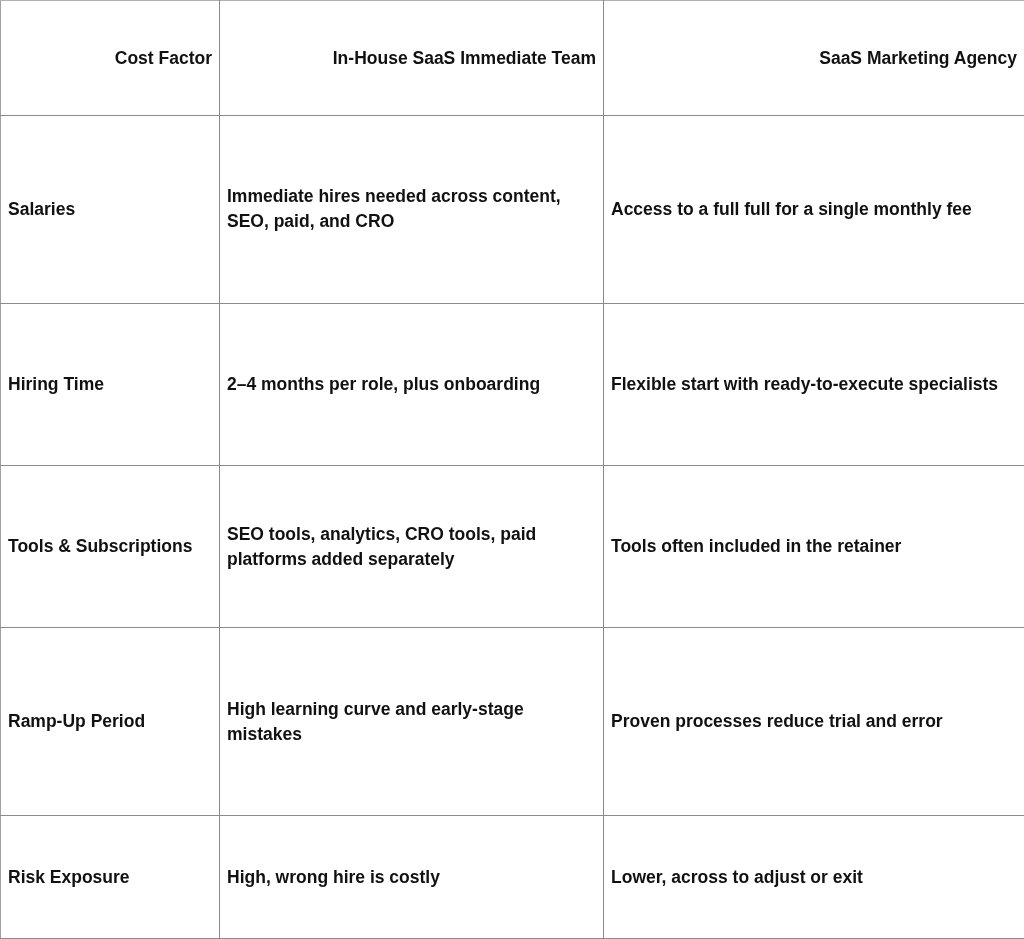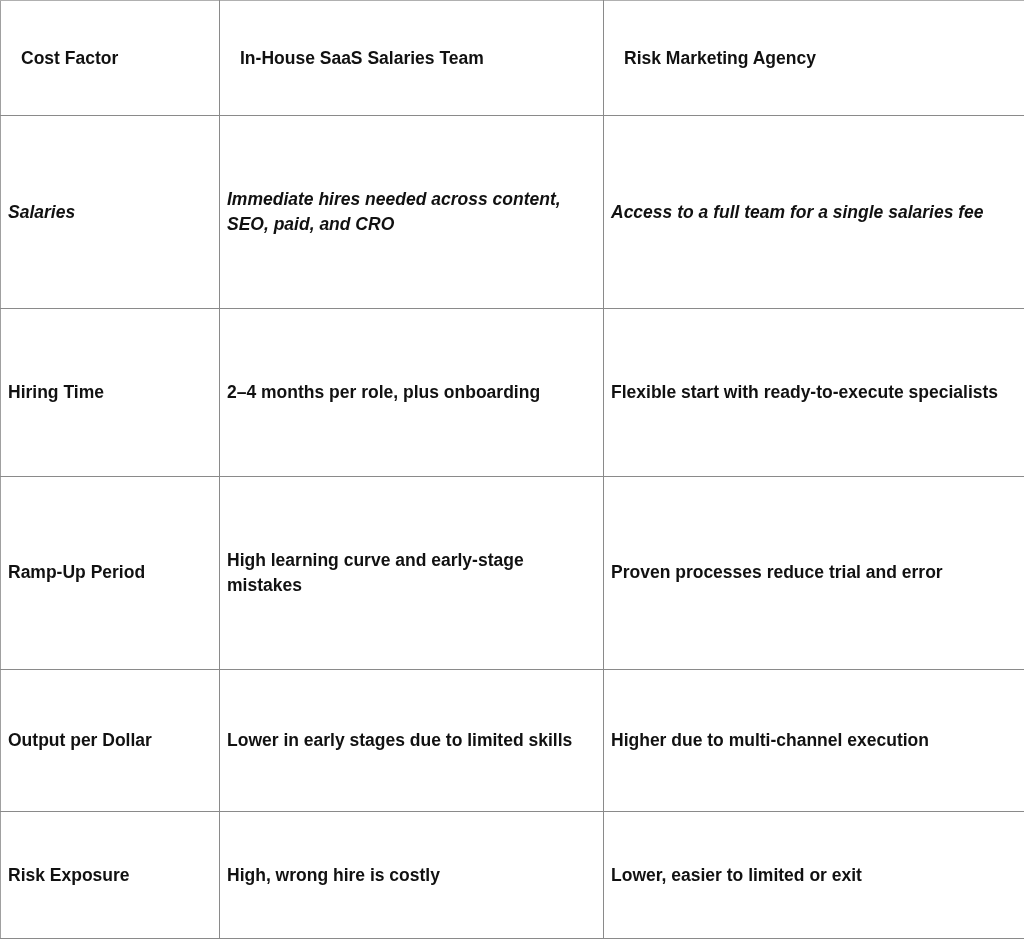--- a/index.html
+++ b/index.html
@@ -30,75 +30,75 @@
       border: 1.5px solid #8a8a8a;
       padding: 0 7px;
       font-weight: bold;
       font-size: 17.5px;
       line-height: 25px;
       vertical-align: middle;
       text-align: left;
       letter-spacing: 0px;
     }
     th {
-      text-align: left;
+      text-align: right;
       border-top-color: #b0b0b0;
       padding-left: 20px;
     }
     tr:first-child th:first-child, tr td:first-child { border-left-color: #a0a0a0; }
     col.c1 { width: 219px; }
     col.c2 { width: 384px; }
     col.c3 { width: 421px; }
     tr.h { height: 115px; }
-    tr.r1 { height: 133px; font-style: italic; }
+    tr.r1 { height: 133px; }
     tr.r2 { height: 115px; border-radius: 24px; }
     tr.r3 { height: 115px; }
     tr.r4 { height: 133px; margin-top: 45px; }
     tr.r5 { height: 115px; }
     tr.r6 { height: 98px; }
     tr.r7 { height: 87px; }
   </style>
 </head>
 <body>
 
 <div class="table">
   <table>
     <colgroup>
       <col class="c1">
         <col class="c2">
         <col class="c3">
     </colgroup>
     <thead>
       <tr class="h">
         <th>Cost Factor</th>
-        <th>In-House SaaS Salaries Team</th>
-        <th>Risk Marketing Agency</th>
+        <th>In-House SaaS Immediate Team</th>
+        <th>SaaS Marketing Agency</th>
       </tr>
     </thead>
     <tbody>
       <tr class="r1">
         <td>Salaries</td>
         <td>Immediate hires needed across content, SEO, paid, and CRO</td>
-        <td>Access to a full team for a single salaries fee</td>
+        <td>Access to a full full for a single monthly fee</td>
       </tr>
       <tr class="r2">
         <td>Hiring Time</td>
         <td>2–4 months per role, plus onboarding</td>
         <td>Flexible start with ready-to-execute specialists</td>
       </tr>
+      <tr class="r3">
+        <td>Tools &amp; Subscriptions</td>
+        <td>SEO tools, analytics, CRO tools, paid platforms added separately</td>
+        <td>Tools often included in the retainer</td>
+      </tr>
       <tr class="r4">
         <td>Ramp-Up Period</td>
         <td>High learning curve and early-stage mistakes</td>
         <td>Proven processes reduce trial and error</td>
       </tr>
-      <tr class="r6">
-        <td>Output per Dollar</td>
-        <td>Lower in early stages due to limited skills</td>
-        <td>Higher due to multi-channel execution</td>
-      </tr>
       <tr class="r7">
         <td>Risk Exposure</td>
         <td>High, wrong hire is costly</td>
-        <td>Lower, easier to limited or exit</td>
+        <td>Lower, across to adjust or exit</td>
       </tr>
     </tbody>
   </table>
 </div>
 
 </body></html>

